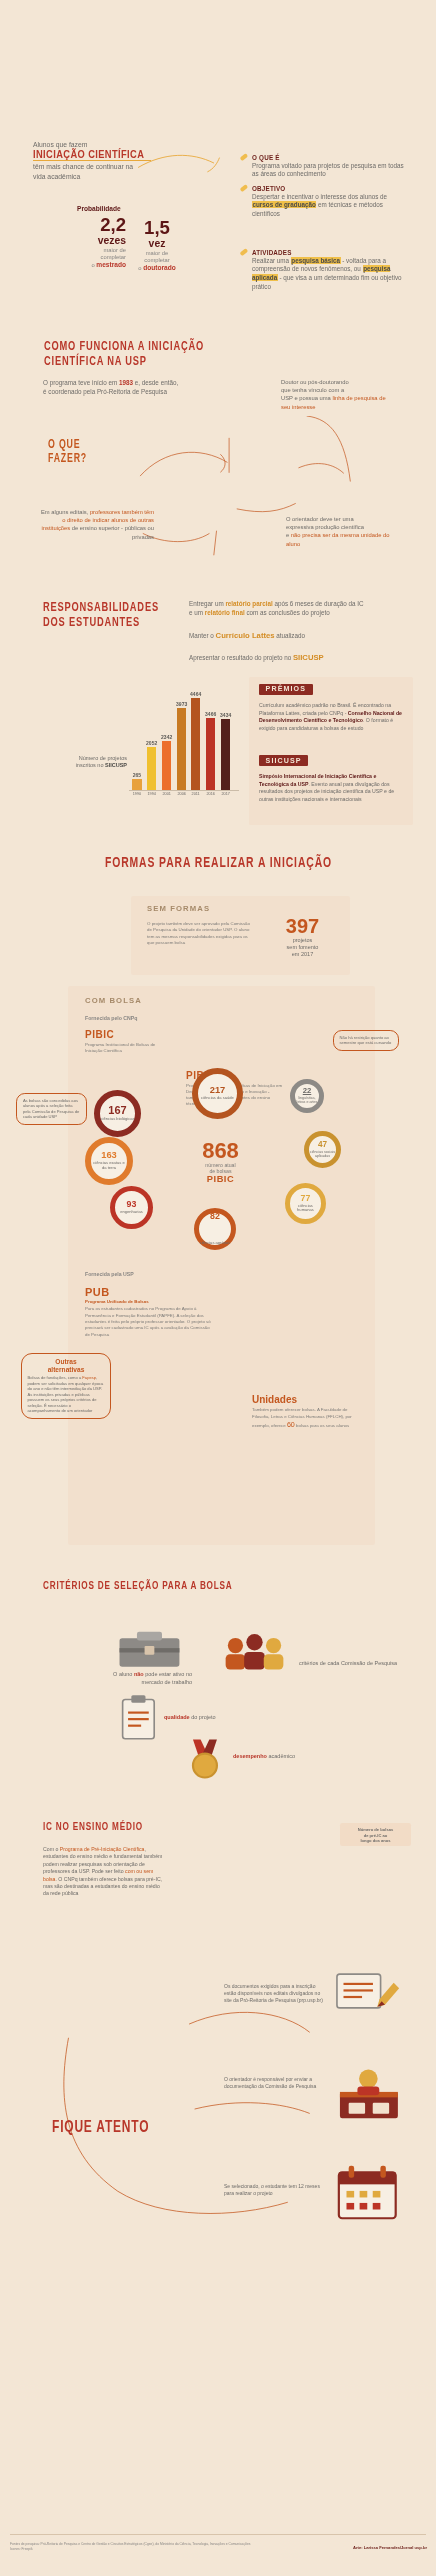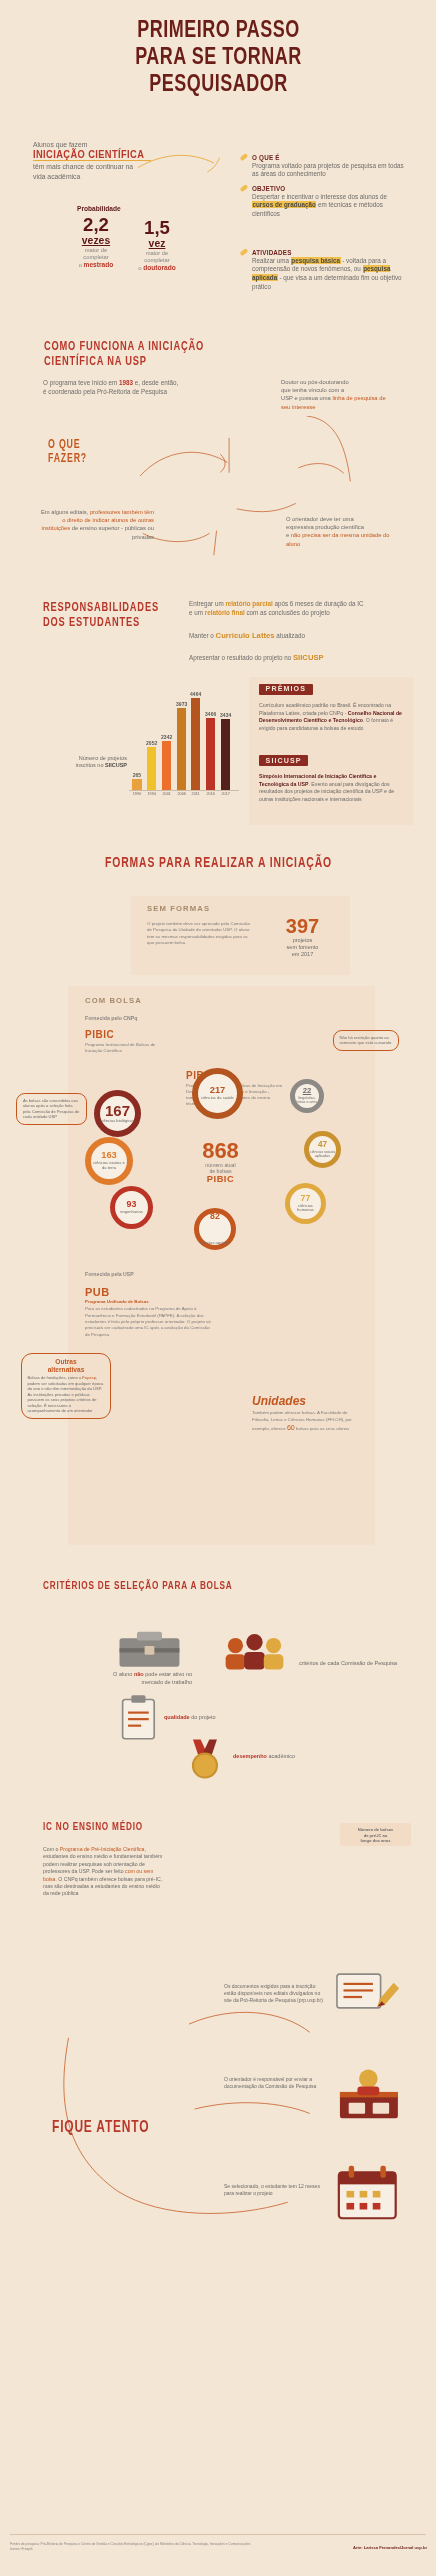--- a/index.html
+++ b/index.html
@@ -48,21 +48,21 @@
   #intro-left .l2 span { display:inline-block; transform: scaleY(1.25); transform-origin:left center;}
   #intro-left .hrule { width: 118px; height: 1.1px; background: #e8a83a; margin-bottom: 1.6px;}
   #intro-left .l3 { font-size: 6.8px; color: #6d6b68; line-height: 1.45; }
 
   .swoosh { position: absolute; left: 137px; top: 151px; }
 
   
   #prob-label { position: absolute; left: 77px; top: 205px; font-size: 6.6px; font-weight: bold; color: #5d1616; }
   .stat { position: absolute; text-align: center; width: 60px; }
   .stat .num { font-size: 18.6px; font-weight: bold; color: #5d1616; line-height: 18.6px; }
-  .stat .unit { font-size: 10.4px; font-weight: bold; color: #5d1616; line-height: 11.5px; text-decoration: underline;}
+  .stat .unit { font-size: 10.4px; font-weight: bold; color: #5d1616; line-height: 11.5px;}
   .stat .sub { font-size: 5.8px; color: #878583; line-height: 7.1px; margin-top: 1.1px;}
   .stat .sub b { color: #b8372a; font-size: 6.6px; }
 
   
   .blk { position: absolute; width: 153px; }
   .blk .bullet {
     position: absolute; left: -12px; top: 1.1px; width: 8.2px; height: 4.4px;
     background: #f0bd4e; border-radius: 3.3px; transform: rotate(-38deg);
   }
   .blk h4 { font-size: 6.3px; color: #6b1d18; letter-spacing: 0.2px; margin-bottom: 0.5px;}
@@ -133,42 +133,37 @@
                 font-size: 3.3px; color: #8a8784; line-height: 1.5; }
   #footer-art { position: absolute; right: 10px; top: 2545px; font-size: 4.1px; color: #6b1d18; font-weight: bold; }
 
   .divider-line { position: absolute; background: #d8c4ab; height: 0.5px; }
 </style>
 </head>
 <body>
 
 <div class="page">
 
-  <div class="title">
-    <div>PRIMEIRO PASSO</div>
-    <div>PARA SE TORNAR</div>
-    <div>PESQUISADOR</div>
-  </div>
 
   <div id="intro-left">
     <div class="l1">Alunos que fazem</div>
     <div class="l2"><span>INICIAÇÃO CIENTÍFICA</span></div>
     <div class="hrule"></div>
     <div class="l3">têm mais chance de continuar na</div>
     <div class="l3">vida acadêmica</div>
   </div>
 
   <svg class="swoosh" width="88" height="33" viewBox="0 0 160 60">
     <path d="M2,30 C50,2 100,2 140,22" stroke="#e8a83a" stroke-width="1.6" fill="none"></path>
     <path d="M150,12 C146,22 140,32 128,38" stroke="#e8a83a" stroke-width="1.6" fill="none"></path>
   </svg>
 
   <div id="prob-label">Probabilidade</div>
 
-  <div class="stat" style="left:66px; top:216px;">
+  <div class="stat" style="left:66px; top:216px;text-align:right;">
     <div class="num">2,2</div>
     <div class="unit">vezes</div>
     <div class="sub">
       <span>maior de</span><br>
       <span>completar</span><br>
       <span>o</span>
       <b>mestrado</b>
     </div>
   </div>
 
@@ -341,21 +336,21 @@
   </div>
 
   <div class="bubble" style="left:16.4px; top:1093px; width:71px;">
     <span>As bolsas são concedidas aos alunos após a seleção feita pela Comissão de Pesquisa de cada unidade USP</span>
   </div>
   <div class="bubble" style="left:333px; top:1030px; width:66px;">
     <span>Não há restrição quanto ao semestre que está cursando</span>
   </div>
 
   <div class="ring" style="left:94px; top:1090px; width:47px; height:47px; border:6px solid #8c2b22;">
-    <span class="n" style="font-size:15px; color:#8c2b22;">167</span>
+    <span class="n" style="font-size:11px; color:#8c2b22;">167</span>
     <span class="t">ciências biológicas</span>
   </div>
   <div class="ring" style="left:192px; top:1068px; width:51px; height:51px; border:6px solid #b4541f;text-align:center;">
     <span class="n" style="font-size:9.3px; color:#b4541f;">217</span>
     <span class="t">ciências da saúde</span>
   </div>
   <div class="ring" style="left:290px; top:1079px; width:34px; height:34px; border:5px solid #8d8a86;">
     <span class="n" style="font-size:7.7px; color:#6d6b68;text-decoration:underline;">22</span>
     <span class="t" style="font-size:3.6px;">linguística, letras e artes</span>
   </div>
@@ -396,21 +391,21 @@
 
   <div class="bubble" style="left:21px; top:1353px; width:90px; border-radius:11px;">
     <div style="font-size:6.6px; color:#c4571f; font-weight:bold; text-align:center; line-height:7.7px; margin-bottom:2.2px;">
       <span>Outras</span><br>
       <span>alternativas</span>
     </div>
     <span>Bolsas de fundações, como a </span><b class="b-orange">Fapesp</b><span>, podem ser solicitadas em qualquer época do ano e não têm intermediação da USP. As instituições privadas e públicas possuem os seus próprios critérios de seleção. É necessário o acompanhamento de um orientador</span>
   </div>
 
   <div class="atext" style="left:252px; top:1394px; width:110px;">
-    <div style="font-size:12px; color:#c4571f; font-weight:bold;font-style:italic;">Unidades</div>
+    <div style="font-size:10px; color:#c4571f; font-weight:bold;">Unidades</div>
     <div style="font-size:4.4px; color:#7d7b78; line-height:1.45; margin-top:2.2px;">
       <span>Também podem oferecer bolsas. A Faculdade de Filosofia, Letras e Ciências Humanas (FFLCH), por exemplo, oferece </span><b class="b-orange" style="font-size:7.1px;">60</b><span> bolsas para os seus alunos</span>
     </div>
   </div>
 
   <div class="sec-head" style="left:43px; top:1578px; color:#b8372a; font-size:8.2px;">
     <div>CRITÉRIOS DE SELEÇÃO PARA A BOLSA</div>
   </div>
 
   <svg style="position:absolute; left:104px; top:1622px;" width="104" height="49" viewBox="0 0 190 90">

